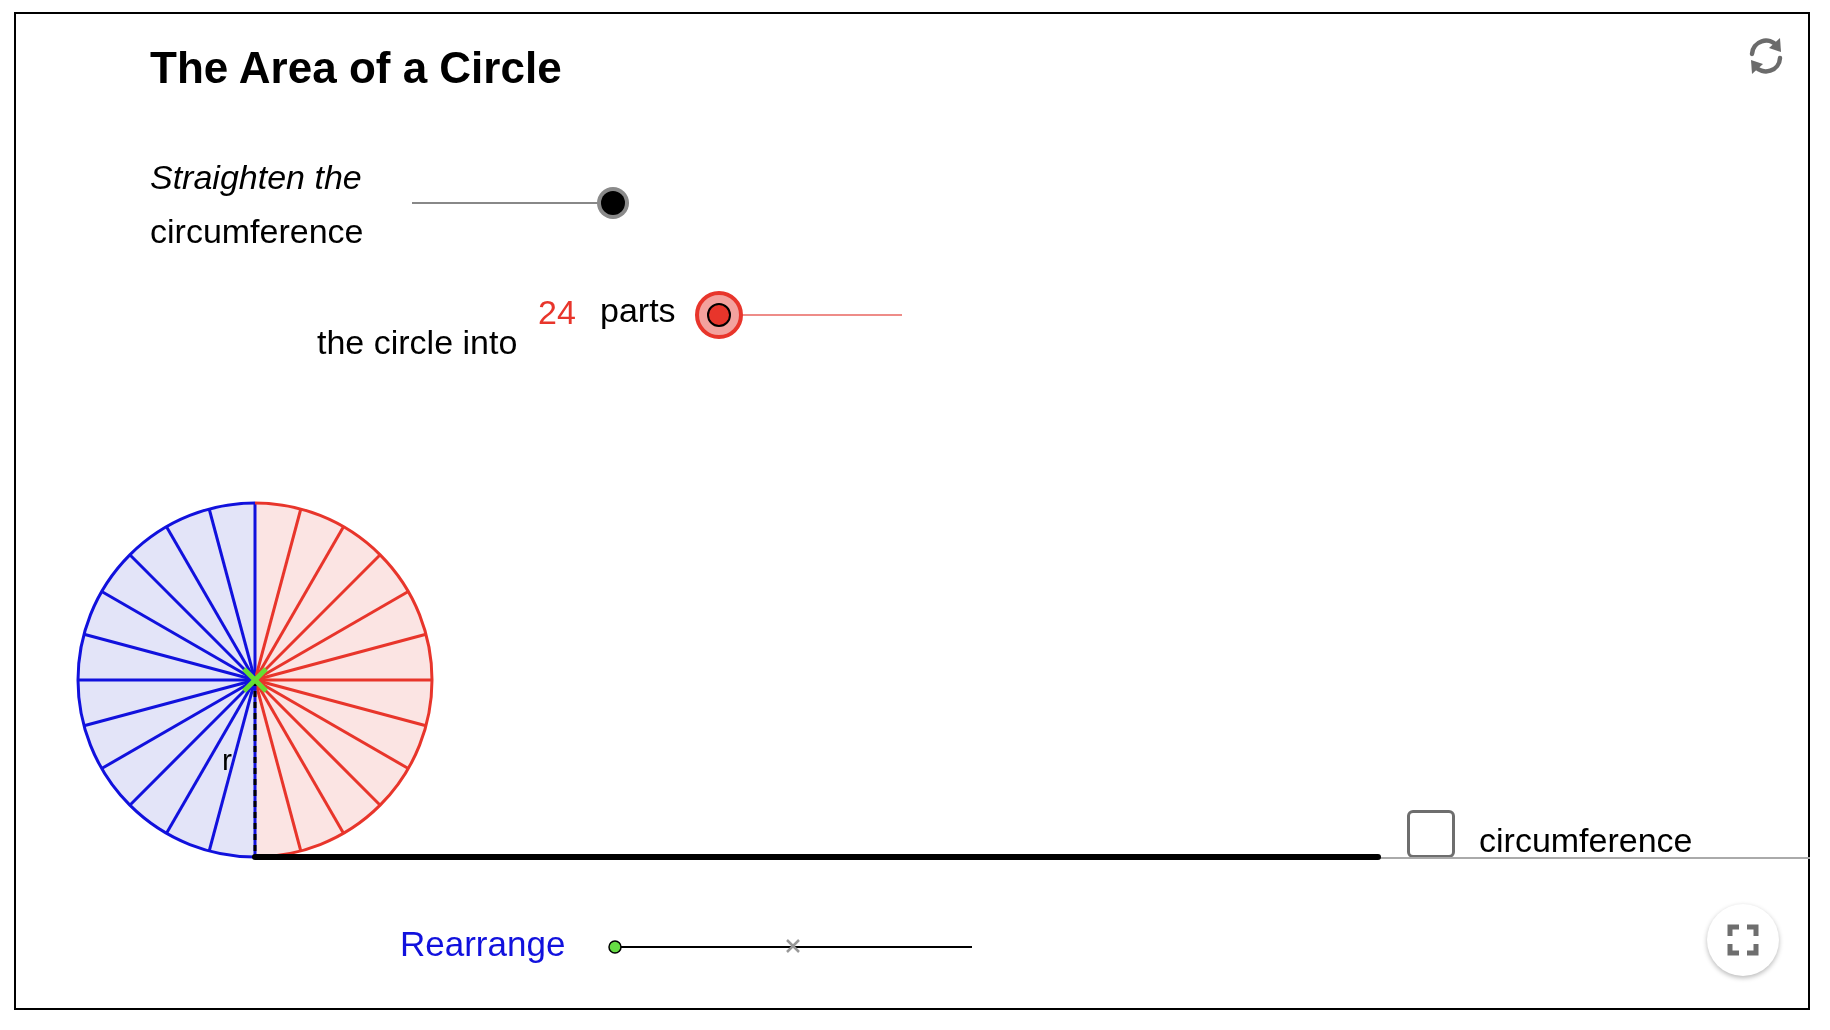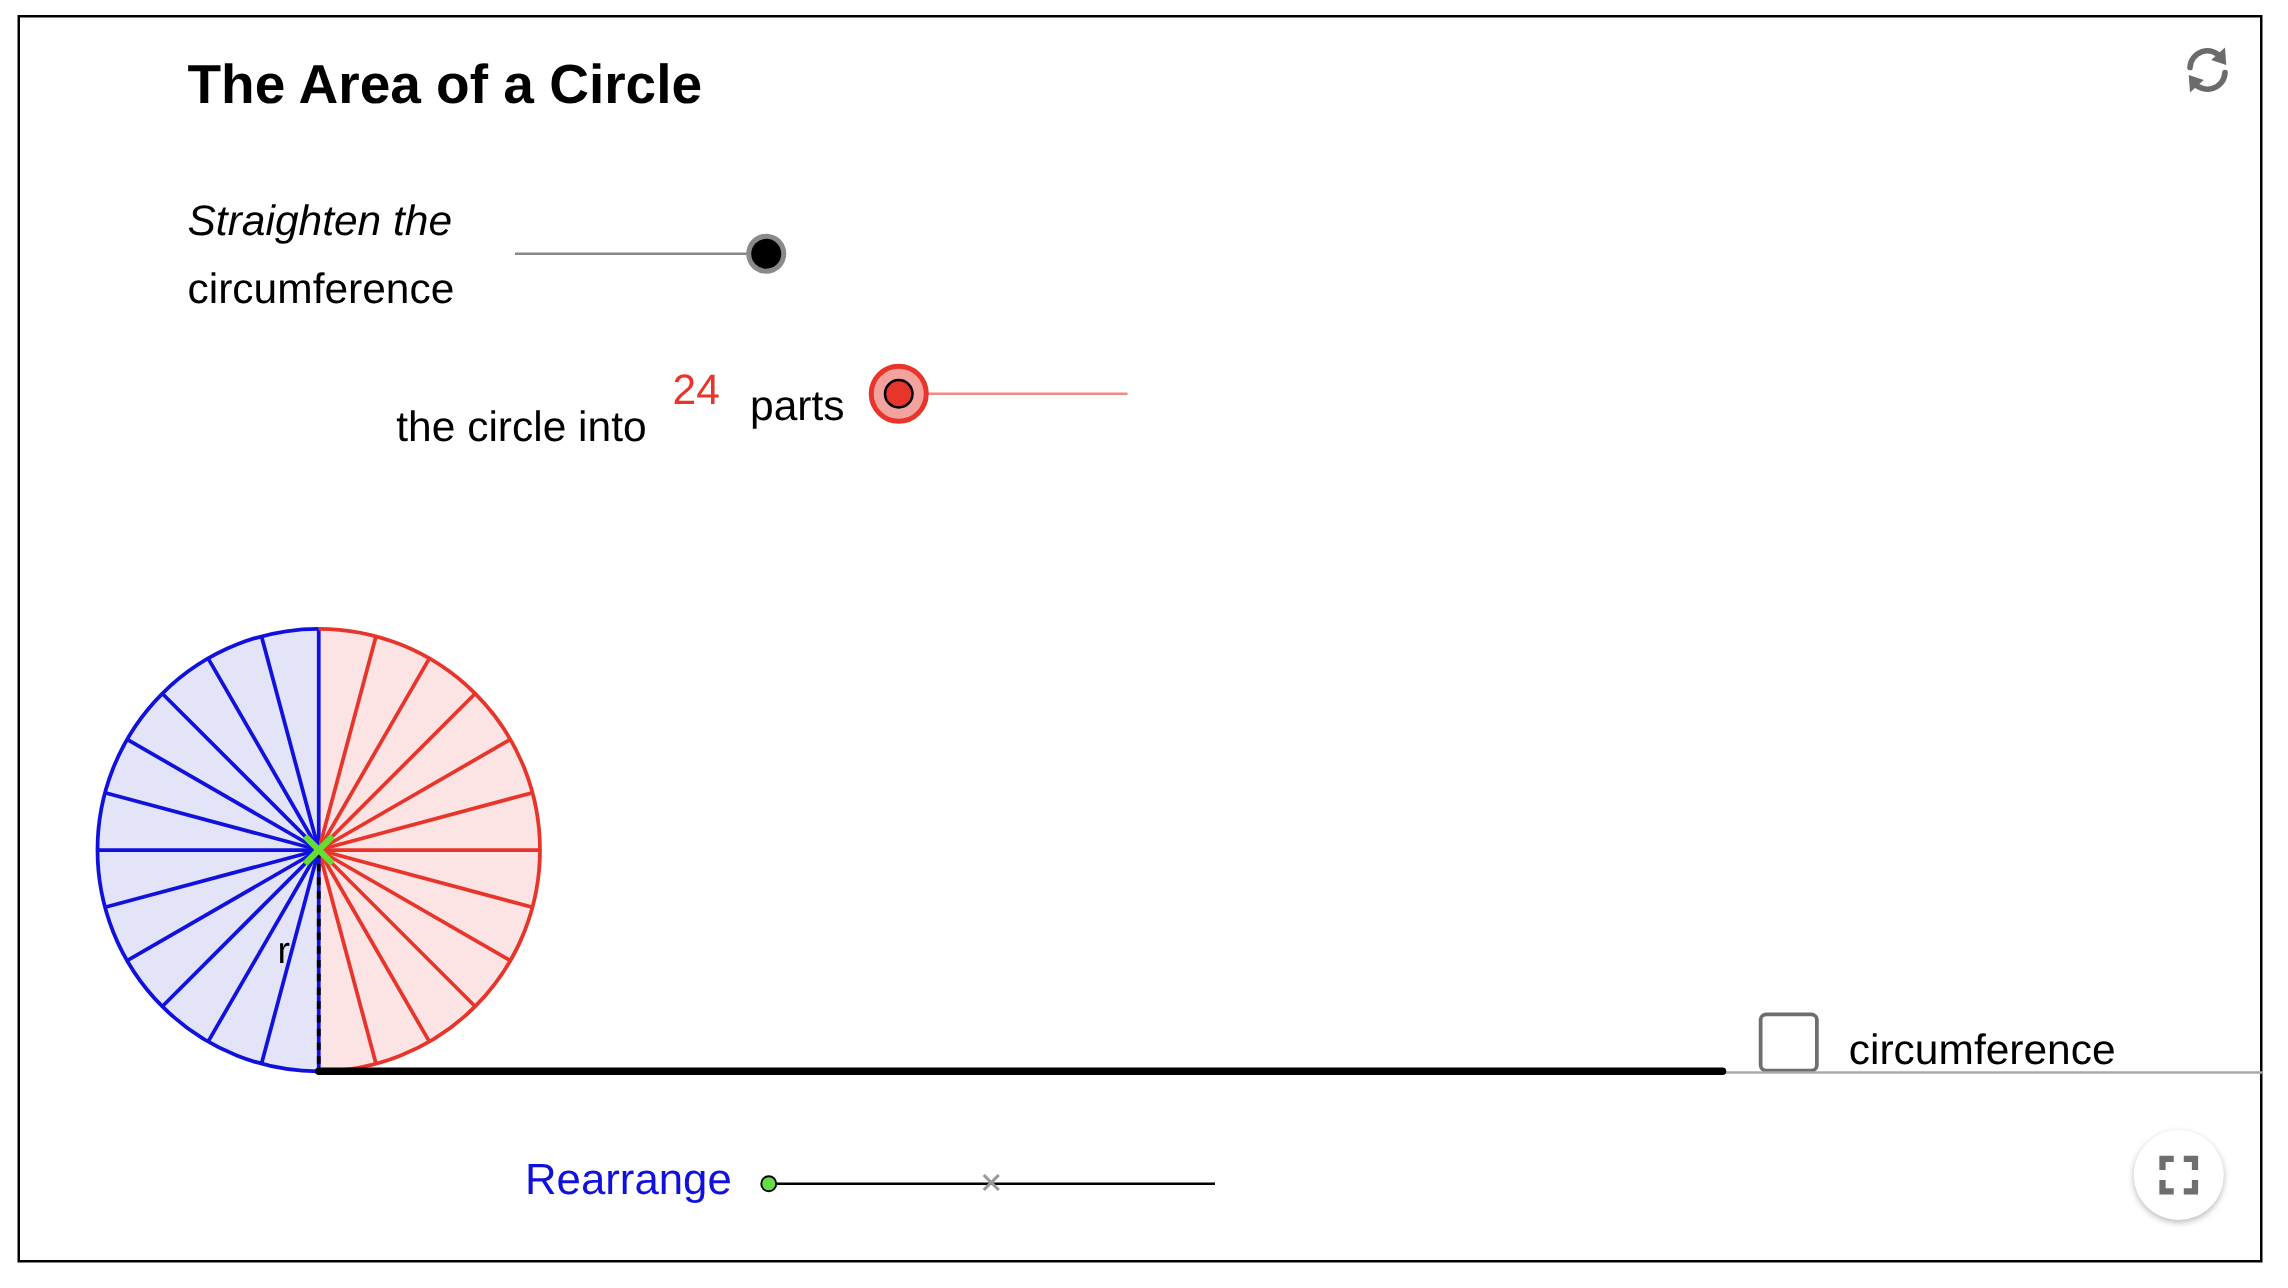--- a/index.html
+++ b/index.html
@@ -29,23 +29,23 @@
     <path d="M38 26 A14 14 0 0 1 13 34" fill="none" stroke="#6b6b6b" stroke-width="4.5" stroke-linecap="round"></path>
     <polygon points="10,42 9,28 21,32" fill="#6b6b6b"></polygon>
   </svg>
 </div>
 
 <div class="abs lbl" style="left:150px;top:157px;font-style:italic;">Straighten the</div>
 <div class="abs lbl" style="left:150px;top:211px;">circumference</div>
 
 <div class="abs lbl" style="left:317px;top:290px;margin-top:32px;">the circle into</div>
 <div class="abs lbl num" style="left:538px;top:292px;">24</div>
-<div class="abs lbl" style="left:600px;top:305px;text-align:center;">parts</div>
+<div class="abs lbl" style="left:600px;top:290px;text-align:center;">parts</div>
 
-<div class="abs lbl rearrange" style="left:400px;top:924px;margin-left:20px;">Rearrange</div>
+<div class="abs lbl rearrange" style="left:400px;top:924px;">Rearrange</div>
 
 <div class="abs checkbox"></div>
 <div class="abs lbl" style="left:1479px;top:820px;">circumference</div>
 
 <svg class="canvas" width="1830" height="1030" viewBox="0 0 1830 1030">
 
   <g>
     <line x1="412" y1="203" x2="613" y2="203" stroke="#888" stroke-width="2"></line>
     <circle cx="613" cy="203" r="16" fill="#8a8a8a"></circle>
     <circle cx="613" cy="203" r="12" fill="#000"></circle>

